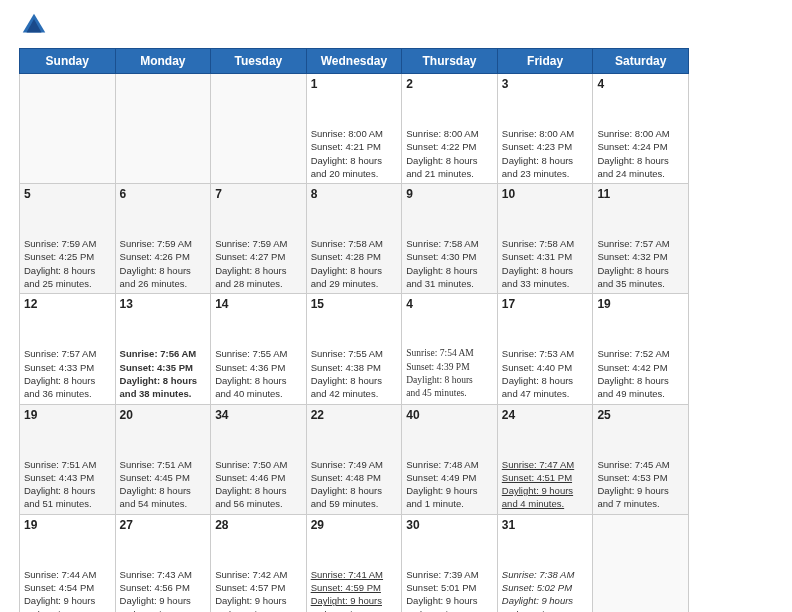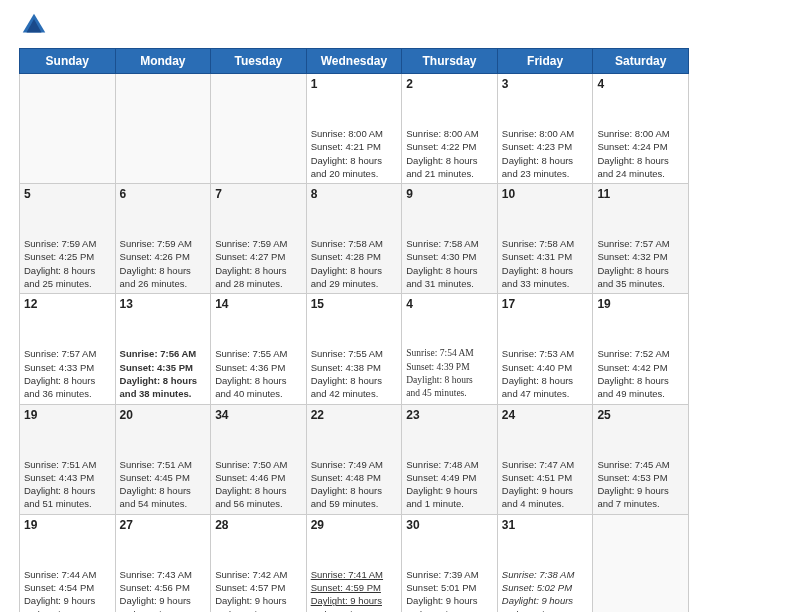--- a/index.html
+++ b/index.html
@@ -280,29 +280,29 @@
 and 56 minutes.</div>
           </td>
           <td>
             <div class="day-number">22</div>
             <div class="day-info" style="white-space: pre-line;">Sunrise: 7:49 AM
 Sunset: 4:48 PM
 Daylight: 8 hours
 and 59 minutes.</div>
           </td>
           <td>
-            <div class="day-number">23</div>
+            <div class="day-number">40</div>
             <div class="day-info" style="white-space: pre-line;">Sunrise: 7:48 AM
 Sunset: 4:49 PM
 Daylight: 9 hours
 and 1 minute.</div>
           </td>
           <td>
             <div class="day-number">24</div>
-            <div class="day-info" style="white-space: pre-line;">Sunrise: 7:47 AM
+            <div class="day-info" style="white-space: pre-line; text-decoration: underline;">Sunrise: 7:47 AM
 Sunset: 4:51 PM
 Daylight: 9 hours
 and 4 minutes.</div>
           </td>
           <td>
             <div class="day-number">25</div>
             <div class="day-info" style="white-space: pre-line;">Sunrise: 7:45 AM
 Sunset: 4:53 PM
 Daylight: 9 hours
 and 7 minutes.</div>

